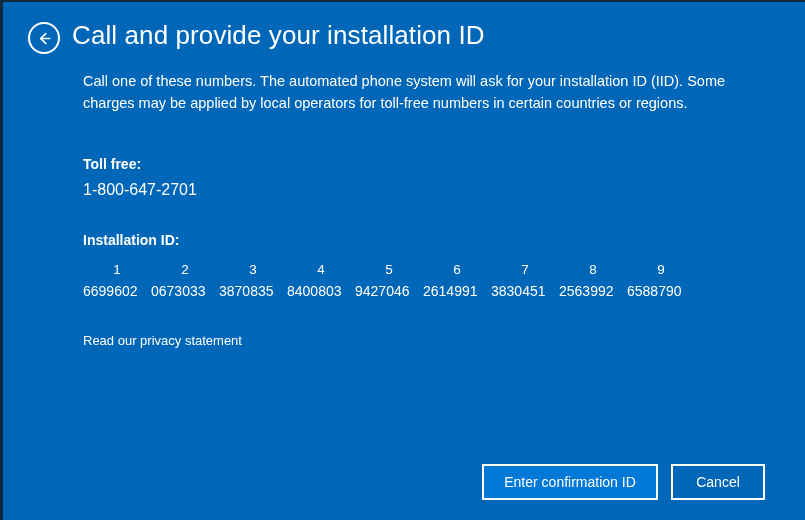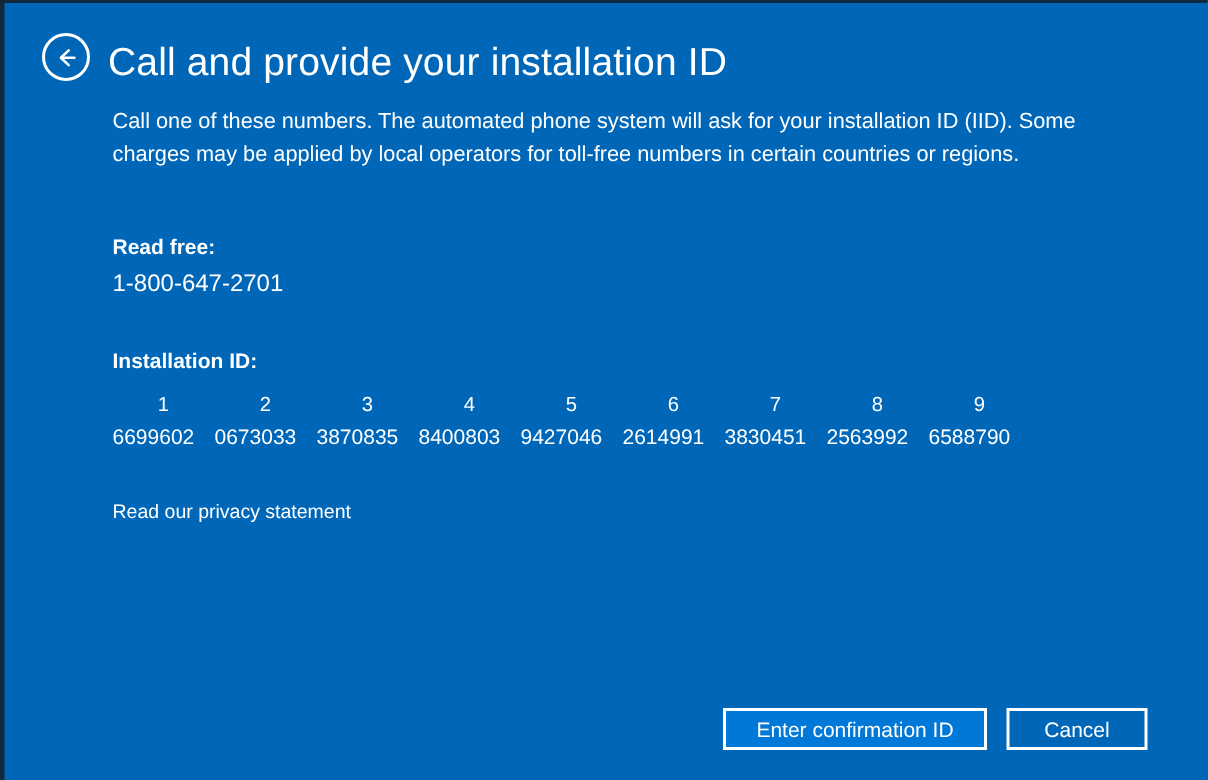--- a/index.html
+++ b/index.html
@@ -23,21 +23,21 @@
     border-left: 3px solid #10293c;
     box-sizing: border-box;
   }
 
   
   .header {
     position: absolute;
     left: 25px;
     top: 20px;
     display: flex;
-    align-items: flex-end;
+    align-items: flex-start;
     gap: 12px;
   }
   .back-button {
     width: 32px;
     height: 32px;
     border: 2px solid #ffffff;
     border-radius: 50%;
     box-sizing: border-box;
     display: flex;
     align-items: center;
@@ -52,21 +52,21 @@
     font-size: 26px;
     font-weight: 300;
     letter-spacing: 0.1px;
     white-space: nowrap;
     line-height: 1;
   }
 
   
   .content {
     position: absolute;
-    left: 72px;
+    left: 80px;
     top: 68px;
     width: 680px;
   }
   .intro {
     font-size: 14.5px;
     line-height: 1.55;
     width: 672px;
     margin: 0;
     font-weight: 400;
   }
@@ -129,21 +129,21 @@
     display: flex;
     gap: 13px;
   }
   .btn {
     font-family: "Liberation Sans", sans-serif;
     font-size: 14px;
     color: #ffffff;
     border: 2px solid #ffffff;
     background: transparent;
     padding: 0 18px;
-    height: 28px;
+    height: 36px;
     min-width: 94px;
     box-sizing: border-box;
     cursor: pointer;
     line-height: 1;
     white-space: nowrap;
   }
   .btn-primary {
     background: #0078d7;
     min-width: 176px;
   }
@@ -161,21 +161,21 @@
       </svg>
     </div>
     <div class="page-title">Call and provide your installation ID</div>
   </div>
 
   <div class="content">
 
     <p class="intro">Call one of these numbers. The automated phone system will ask for your installation ID (IID). Some charges may be applied by local operators for toll-free numbers in certain countries or regions.</p>
 
     <div class="section toll-free">
-      <p class="section-label">Read free:</p>
+      <p class="section-label">Toll free:</p>
       <p class="section-value">1-800-647-2701</p>
     </div>
 
 
     <div class="section iid">
       <p class="section-label">Installation ID:</p>
       <div class="iid-grid">
         <div class="iid-index">1</div>
         <div class="iid-index">2</div>
         <div class="iid-index">3</div>

